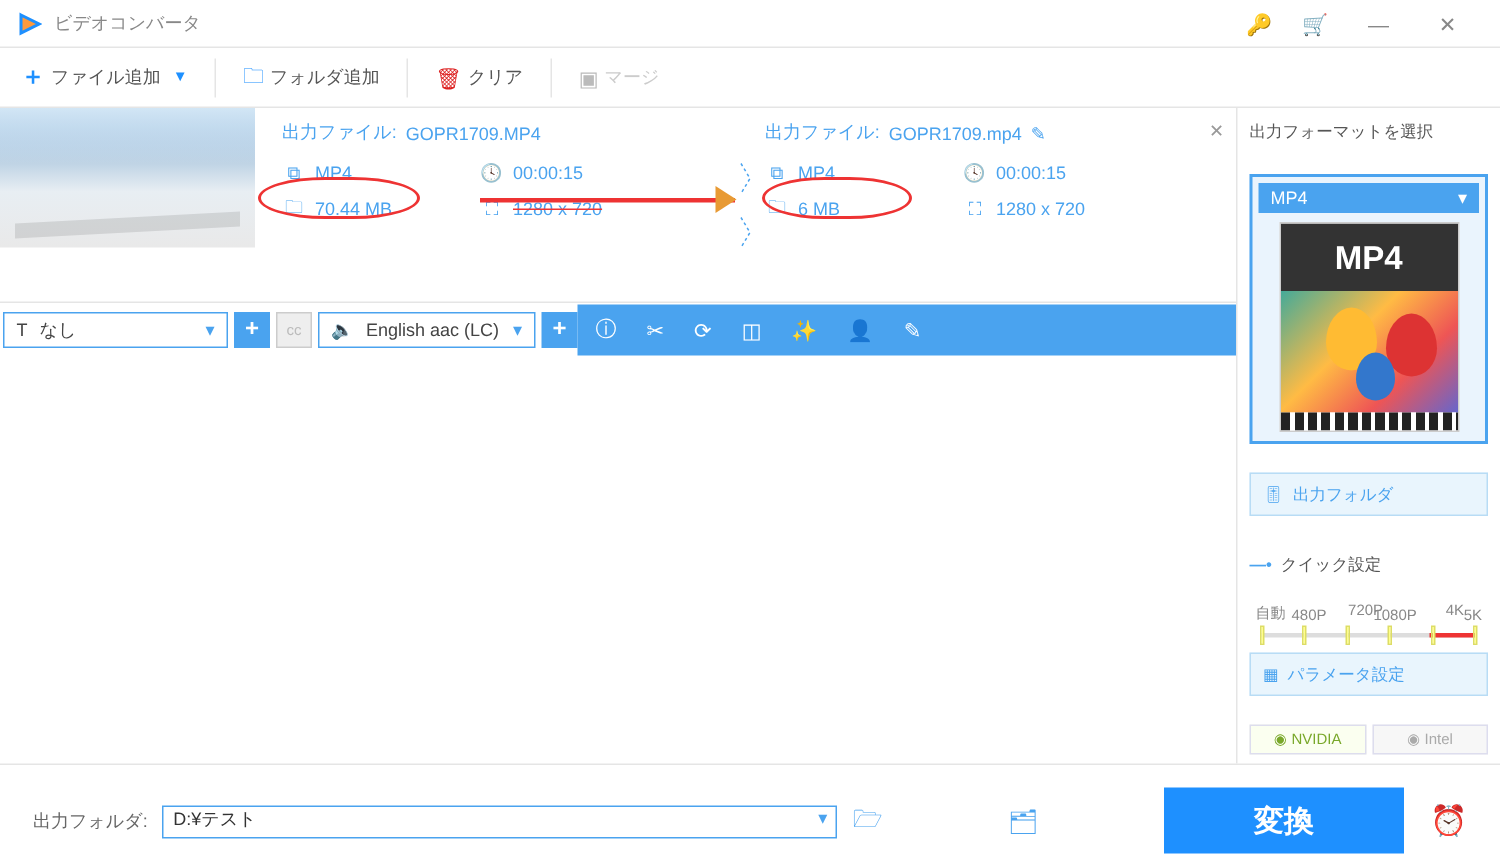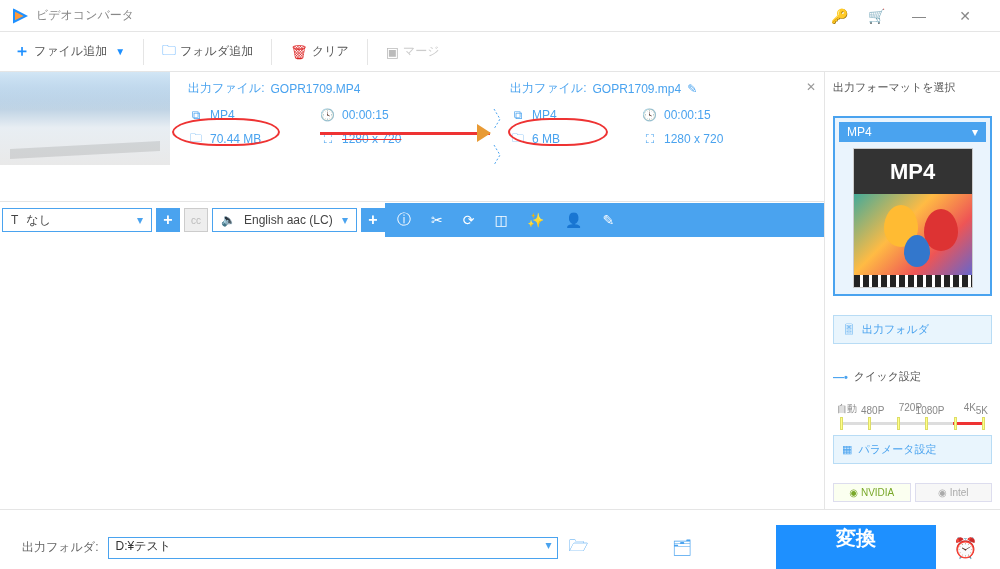--- a/index.html
+++ b/index.html
@@ -70,21 +70,21 @@
 .slider .ticks span { width: 1px; height: 11px; background: #ff8; outline: 1px solid #dd6; }
 .gap { flex: 1; }
 .gpu { display: flex; gap: 4px; }
 .gpub { flex: 1; border: 1px solid #dde; background: #fbfff0; color: #79a82a; font-size: 10px; padding: 3px 4px; display: flex; align-items: center; justify-content: center; gap: 3px; }
 .gpub.intel { color: #aaa; background: #f7f7f7; }
 .footer { height: 76px; border-top: 1px solid #e5e5e5; display: flex; align-items: center; padding: 0 14px 0 22px; gap: 10px; }
 .footer .lbl { color: #666; font-size: 12px; }
 .footer .fsel { flex: 0 0 450px; height: 22px; border: 1px solid #4aa3ef; display: flex; align-items: flex-start; padding: 0 6px; font-family: Consolas,monospace; font-size: 12px; color: #333; justify-content: space-between; }
 .footer .ficon { color: #4aa3ef; font-size: 16px; cursor: pointer; }
 .footer .spc { flex: 1; }
-.convert { width: 160px; height: 45px; background: #1E90FF; color: #fff; display: flex; align-items: flex-start; justify-content: center; font-size: 20px; font-weight: bold; cursor: pointer; }
+.convert { width: 160px; height: 45px; background: #1E90FF; color: #fff; display: flex; align-items: center; justify-content: center; font-size: 20px; font-weight: bold; cursor: pointer; }
 .alarm { width: 40px; height: 45px; display: flex; align-items: center; justify-content: center; color: #4aa3ef; font-size: 20px; }
 .disabled { color: #ccc !important; }
 .disabled .lbl { color: #ccc; text-align: center; }
 </style>
 </head>
 <body>
 
 <div class="titlebar">
   <svg class="logo" viewBox="0 0 16 16">
       <polygon points="2,2 14,8 2,14" fill="#ff9a3c"></polygon>

